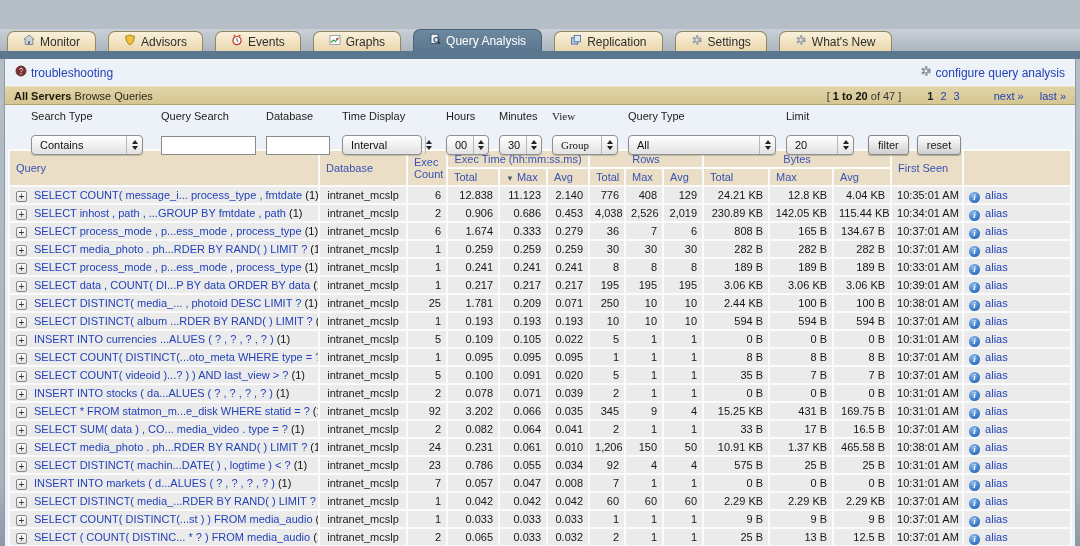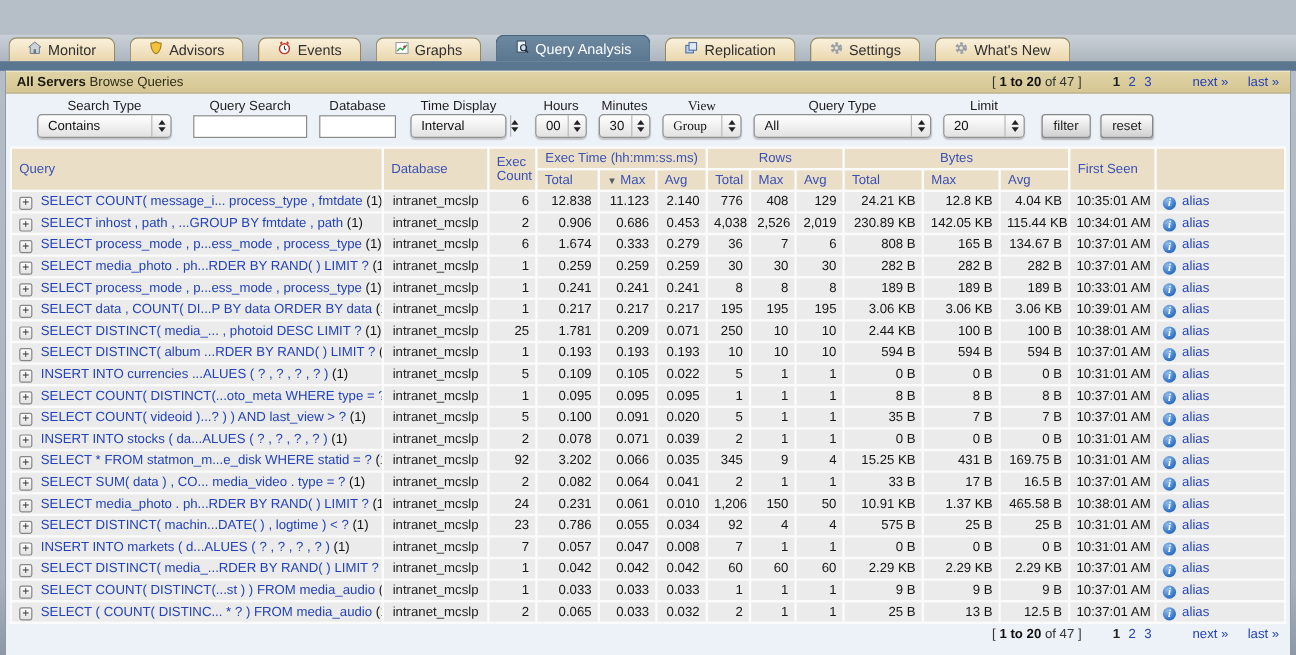--- a/index.html
+++ b/index.html
@@ -35,21 +35,21 @@
   .pager .range { margin-right:26px; color:#333; }
   .pager .range b { color:#111; }
   .pager .pages { display:flex; gap:7px; margin-right:18px; }
   .pager .pages b { color:#222; }
   .pager a { color:#2342b8; }
   .pager .nav { margin-left:16px; }
 
   
   .filters { padding:5px 0 6px 26px; display:flex; align-items:flex-start; height:44px; }
   .field { display:flex; flex-direction:column; }
-  .field .lbl { font-size:11px; color:#1c1c1c; margin-bottom:0; white-space:nowrap;text-align:center; }
+  .field .lbl { font-size:11px; color:#1c1c1c; margin-bottom:13px; white-space:nowrap; }
   .sel { height:20px; border:1px solid #8f8f8f; border-radius:4px;
     background:linear-gradient(#ffffff,#e2e2e2); box-shadow:0 1px 1px rgba(0,0,0,.18);
     display:flex; align-items:center; font-size:11px; color:#111; padding-left:8px; }
   .sel .val { padding-right:6px; white-space:nowrap; }
   .spin { margin-left:auto; align-self:stretch; width:16px; border-left:1px solid #b8b8b8;
     display:flex; flex-direction:column; align-items:center; justify-content:center; }
   .spin i { display:block; width:0; height:0; border:3px solid transparent; }
   .spin i.up { border-bottom:4px solid #222; margin-bottom:2px; }
   .spin i.dn { border-top:4px solid #222; }
   .inp { height:19px; border:1px solid #8a8a8a; background:#fff; font-size:11px; padding:0 3px;
@@ -146,20 +146,37 @@
           <circle cx="6" cy="6" r="3.5" fill="none" stroke="#98a0a9" stroke-width="2.6" stroke-dasharray="2.2 1.6"></circle>
           <circle cx="6" cy="6" r="2.1" fill="none" stroke="#98a0a9" stroke-width="1.3"></circle>
         </svg></span>
     <span>What's New</span>
   </div>
 </div>
 <div class="slatebar"></div>
 
 <div class="panel">
 
+  <div class="linkrow">
+    <a>
+      <span><svg width="12" height="12" viewBox="0 0 12 12">
+            <circle cx="6" cy="6" r="5" fill="#7c3434" stroke="#511f1f" stroke-width="0.8"></circle>
+            <path d="M4.5 4.6C4.5 2.9 7.6 2.9 7.6 4.6C7.6 5.9 6 5.7 6 7.1" stroke="#e9d9d9" fill="none" stroke-width="1"></path>
+            <circle cx="6" cy="8.7" r="0.7" fill="#e9d9d9"></circle>
+          </svg></span>
+      <span>troubleshooting</span>
+    </a>
+    <a>
+      <span><svg width="12" height="12" viewBox="0 0 12 12">
+            <circle cx="6" cy="6" r="3.5" fill="none" stroke="#8b929b" stroke-width="2.6" stroke-dasharray="2.2 1.6"></circle>
+            <circle cx="6" cy="6" r="2.1" fill="none" stroke="#8b929b" stroke-width="1.3"></circle>
+          </svg></span>
+      <span>configure query analysis</span>
+    </a>
+  </div>
 
   <div class="toolbar">
     <span class="ttl">
       <b>All Servers</b>
       <span>Browse Queries</span>
     </span>
     <span class="pager">
       <span class="range"><span>[</span> <b>1 to 20</b> <span>of 47</span> <span>]</span></span>
       <span class="pages">
         <b>1</b>

